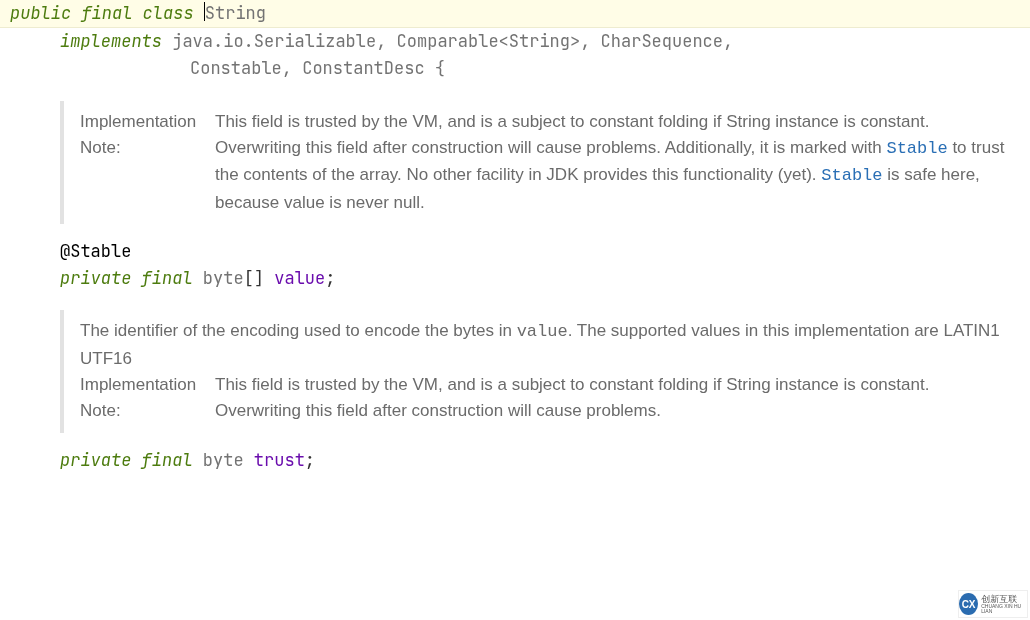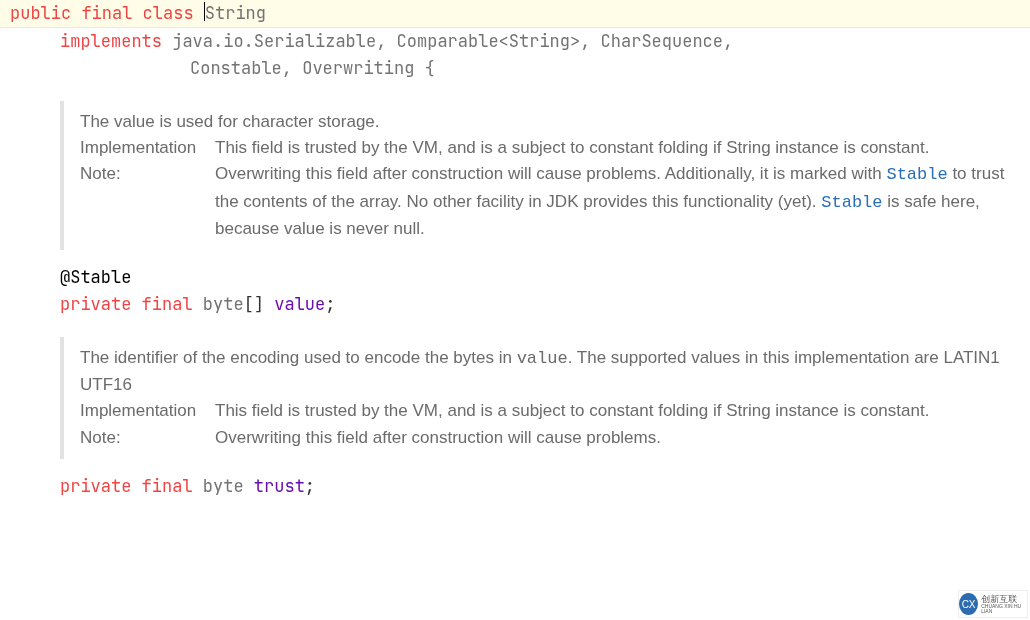--- a/index.html
+++ b/index.html
@@ -13,21 +13,21 @@
     position: relative;
   }
   .code-line {
     font-family: "JetBrains Mono", "Consolas", "Courier New", monospace;
     font-size: 17px;
     line-height: 1.6;
     white-space: pre;
     padding-left: 10px;
   }
   .line1 { background: #fffde7; border-bottom:1px solid #eeecd0; }
-  .kw { color: #ef4444; }
+  .kw { color: #4d7c0f; font-style: italic; }
   .cls { color: #737373; }
   .field { color: #6a0dad; }   
   .ann { color: #000000; }     
   .punc { color: #333; }
 
   .caret {
     display:inline-block;
     width:1px;
     height:1.1em;
     background:#000;
@@ -61,35 +61,34 @@
     display:flex;
     align-items:center;
     justify-content:center;
     gap:3px;
     background: #fff;
     border:1px solid #eee;
   }
   .wm-circle {
     width:22px;height:22px;border-radius:50%;
     background:#2b6cb0;color:#fff;display:flex;align-items:center;justify-content:center;
-    font-weight:normal;font-size:10px;
+    font-weight:bold;font-size:10px;
   }
   .wm-text { line-height:1; font-size:9px; color:#555; }
 </style>
 </head>
 <body>
 
 <div class="code-line line1"><span class="kw">public</span> <span class="kw">final</span> <span class="kw">class</span> <span class="caret"></span><span class="cls">String</span></div>
 
 <div class="code-line code-indent"><span class="kw">implements</span><span class="cls"> java.io.Serializable, Comparable&lt;String&gt;, CharSequence,</span></div>
 
-<div class="code-line code-indent2"><span class="cls">Constable, Overwriting {</span></div>
+<div class="code-line code-indent2"><span class="cls">Constable, ConstantDesc {</span></div>
 
 <div class="doc-block">
-  <div>The value is used for character storage.</div>
   <div class="doc-row">
     <div class="doc-label">Implementation Note:</div>
     <div class="doc-text"><span>This field is trusted by the VM, and is a subject to constant folding if String instance is constant. Overwriting this field after construction will cause problems. Additionally, it is marked with </span><span class="doc-code">Stable</span><span> to trust the contents of the array. No other facility in JDK provides this functionality (yet). </span><span class="doc-code">Stable</span><span> is safe here, because value is never null.</span></div>
   </div>
 </div>
 
 <div class="code-line code-indent"><span class="ann">@Stable</span></div>
 
 <div class="code-line code-indent"><span class="kw">private</span> <span class="kw">final</span> <span class="cls">byte</span><span class="punc">[]</span> <span class="field">value</span><span class="punc">;</span></div>
 

